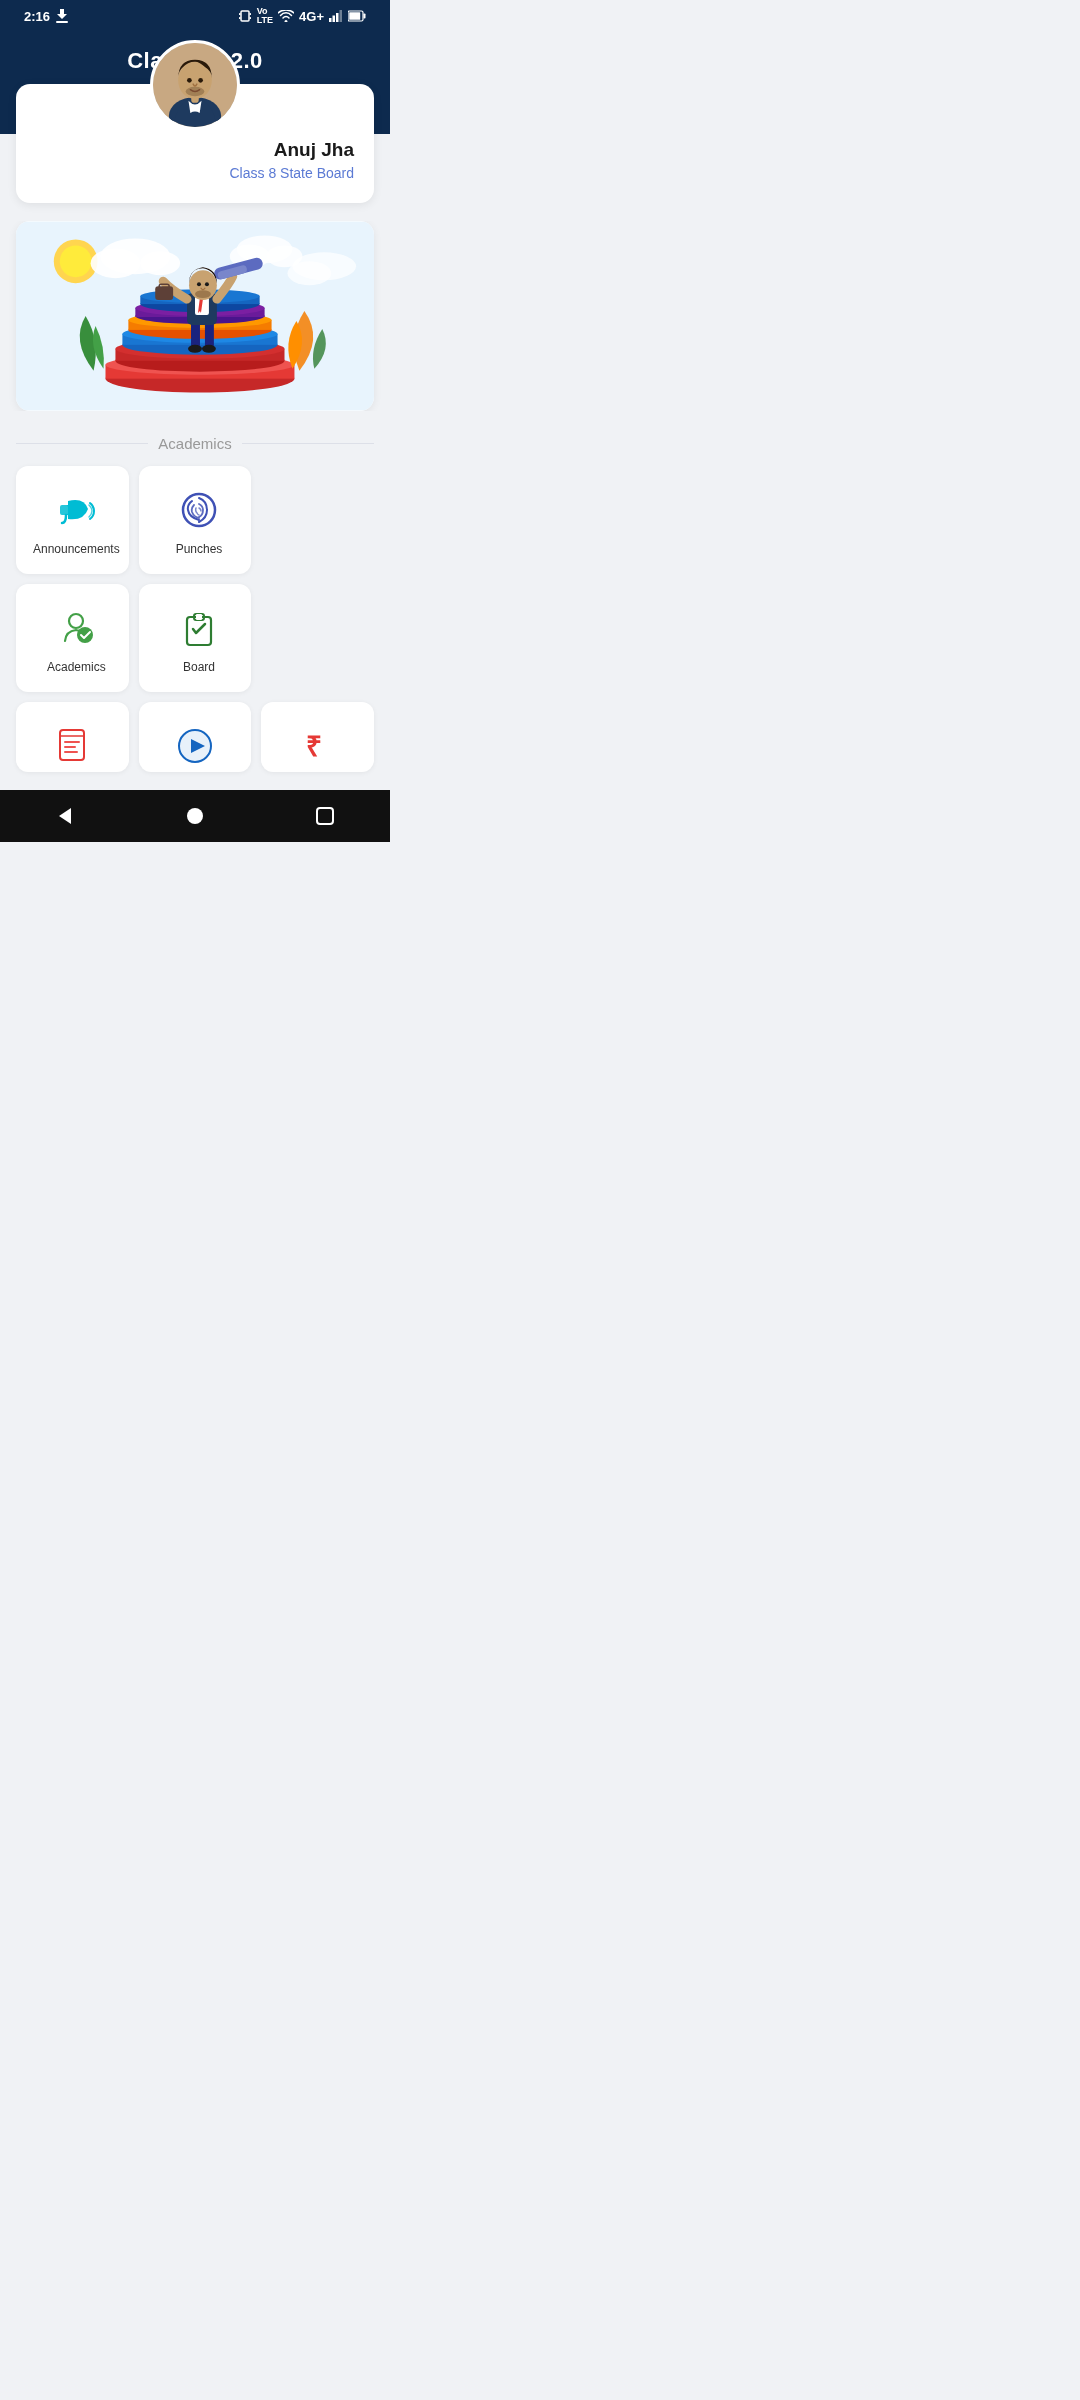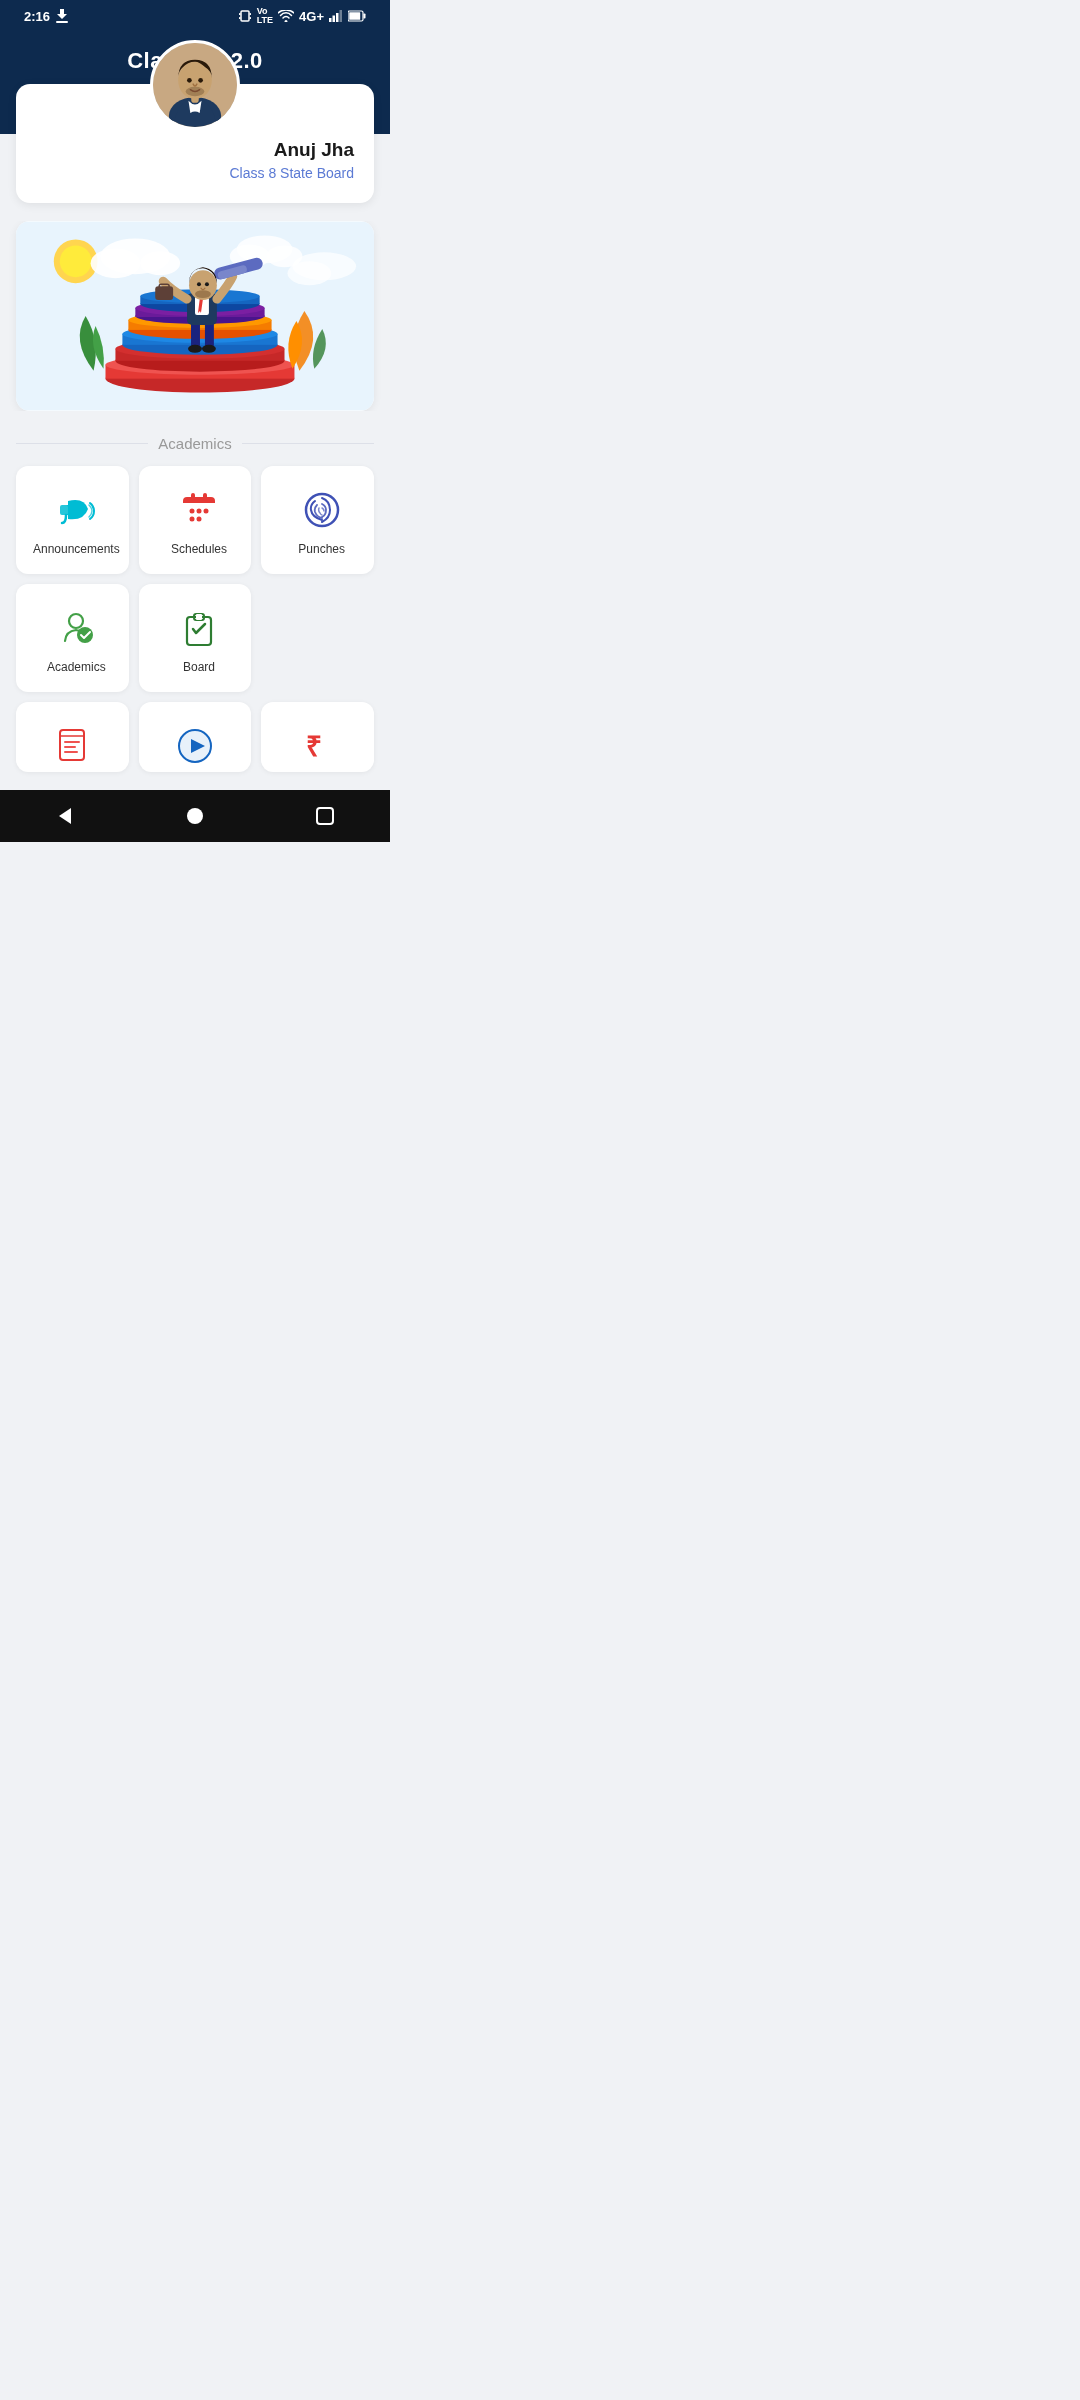--- a/index.html
+++ b/index.html
@@ -402,38 +402,20 @@
 
         <path d="M34 12 Q38 15 38 20 Q38 25 34 28" stroke="#00bcd4" stroke-width="2" stroke-linecap="round" fill="none"></path>
         <path d="M33 14 Q36 17 36 20 Q36 23 33 26" stroke="#4dd0e1" stroke-width="1.5" stroke-linecap="round" fill="none"></path>
 
         <path d="M10 24 Q10 32 6 32" stroke="#00bcd4" stroke-width="2.5" stroke-linecap="round" fill="none"></path>
       </svg>
     </div>
     <span class="grid-label">Announcements</span>
   </div>
 
-  <div class="grid-item">
-    <div class="grid-icon">
-      <svg width="38" height="38" viewBox="0 0 38 38" fill="none">
-        <rect x="3" y="6" width="32" height="28" rx="4" fill="#e53935"></rect>
-        <rect x="3" y="12" width="32" height="22" rx="0" fill="white"></rect>
-        <rect x="3" y="12" width="32" height="22" rx="4" fill="white"></rect>
-        <rect x="11" y="2" width="4" height="8" rx="2" fill="#e53935"></rect>
-        <rect x="23" y="2" width="4" height="8" rx="2" fill="#e53935"></rect>
-
-        <circle cx="12" cy="20" r="2.5" fill="#e53935"></circle>
-        <circle cx="19" cy="20" r="2.5" fill="#e53935"></circle>
-        <circle cx="26" cy="20" r="2.5" fill="#e53935"></circle>
-        <circle cx="12" cy="28" r="2.5" fill="#e53935"></circle>
-        <circle cx="19" cy="28" r="2.5" fill="#e53935"></circle>
-      </svg>
-    </div>
-    <span class="grid-label">Schedules</span>
-  </div>
 
   <div class="grid-item">
     <div class="grid-icon">
       <svg width="38" height="38" viewBox="0 0 38 38" fill="none">
 
         <circle cx="19" cy="19" r="16" fill="none" stroke="#3f51b5" stroke-width="2.5"></circle>
         <path d="M19 7 Q27 10 27 19 Q27 27 19 31" stroke="#3f51b5" stroke-width="2" stroke-linecap="round" fill="none"></path>
         <path d="M12 10 Q7 14 8 19 Q9 26 19 29" stroke="#3f51b5" stroke-width="2" stroke-linecap="round" fill="none"></path>
         <path d="M14 14 Q11 17 12 21 Q14 26 19 27" stroke="#5c6bc0" stroke-width="1.8" stroke-linecap="round" fill="none"></path>
         <path d="M19 13 Q23 15 23 19 Q23 24 19 26" stroke="#5c6bc0" stroke-width="1.8" stroke-linecap="round" fill="none"></path>

